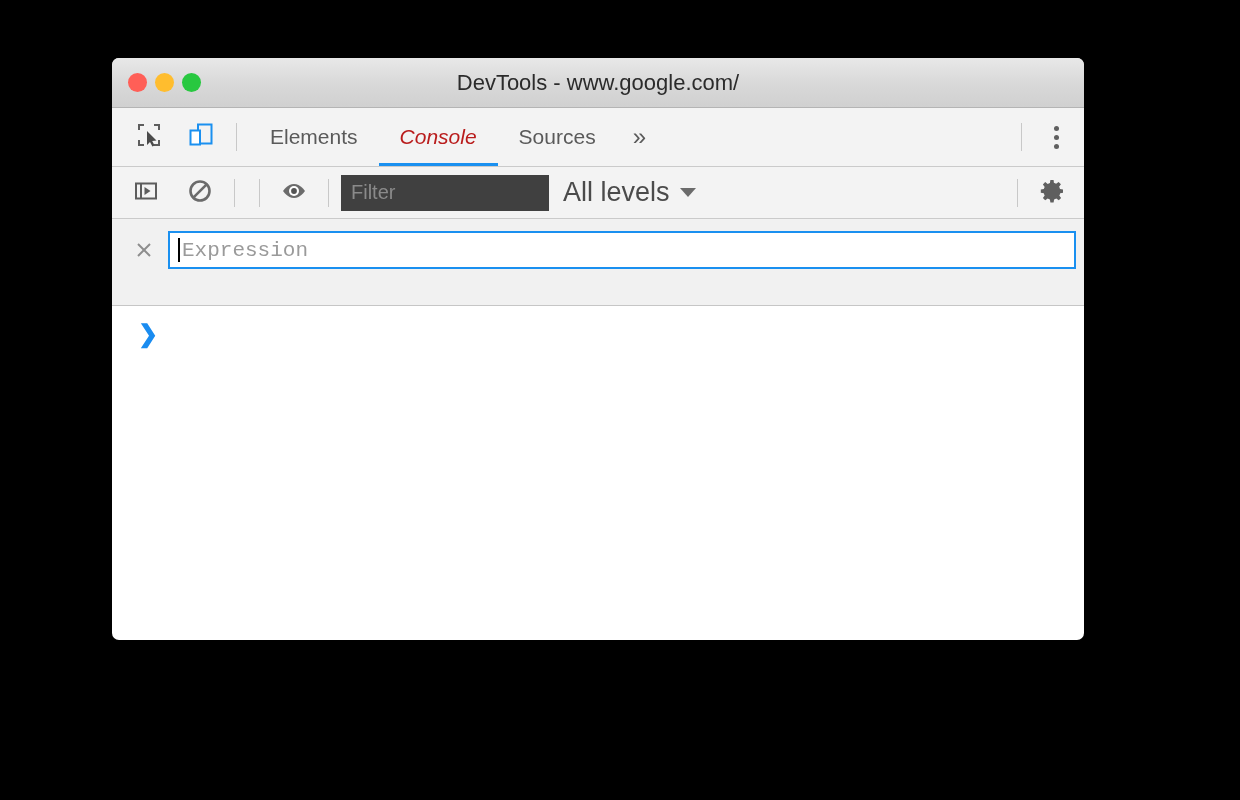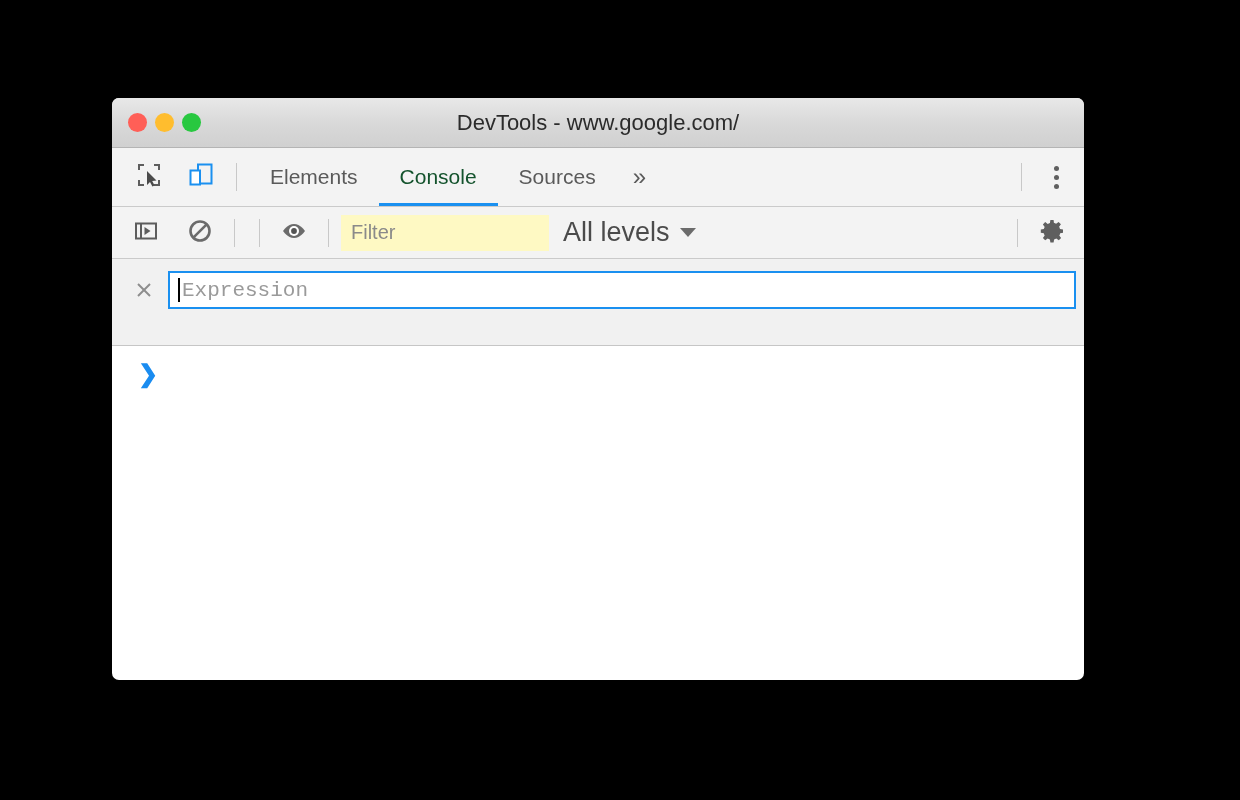--- a/index.html
+++ b/index.html
@@ -18,21 +18,20 @@
   #window {
     position: absolute;
     left: 112px;
     top: 58px;
     width: 972px;
     height: 582px;
     border-radius: 7px;
     overflow: hidden;
     background: #ffffff;
     box-shadow: 0 0 0 0 rgba(0,0,0,0);
-    margin-top: 40px;
   }
 
   
   #titlebar {
     position: relative;
     height: 50px;
     background: linear-gradient(to bottom, #e8e8e8 0%, #d8d8d8 55%, #d0d0d0 100%);
     border-bottom: 1px solid #b4b4b4;
     box-sizing: border-box;
   }
@@ -103,21 +102,21 @@
     display: flex;
     align-items: center;
     padding: 0 21px;
     font-size: 21px;
     color: #5a5a5a;
     position: relative;
     cursor: default;
     user-select: none;
     justify-content: center;
   }
-  .tab.active { color: #14532d; }
+  .tab.active { color: #b91c1c; font-style: italic; }
   .tab.active::after {
     content: "";
     position: absolute;
     left: 0;
     right: 0;
     bottom: 0;
     height: 3px;
     background: #1a90f0;
   }
   #overflow-tab {
@@ -197,21 +196,21 @@
     border-left: 8px solid transparent;
     border-right: 8px solid transparent;
     border-top: 9px solid #6b6b6b;
     display: block;
   }
   #context-caret { margin-left: auto; }
 
   #filter-input {
     width: 208px;
     height: 36px;
-    background: #fef9c3;
+    background: #404040;
     border: none;
     outline: none;
     font-size: 20px;
     color: #8a8a8a;
     padding: 0 10px;
     box-sizing: border-box;
     font-family: "Liberation Sans", sans-serif;
     flex: none;
   }
   #filter-input::placeholder { color: #8a8a8a; opacity: 1; }

